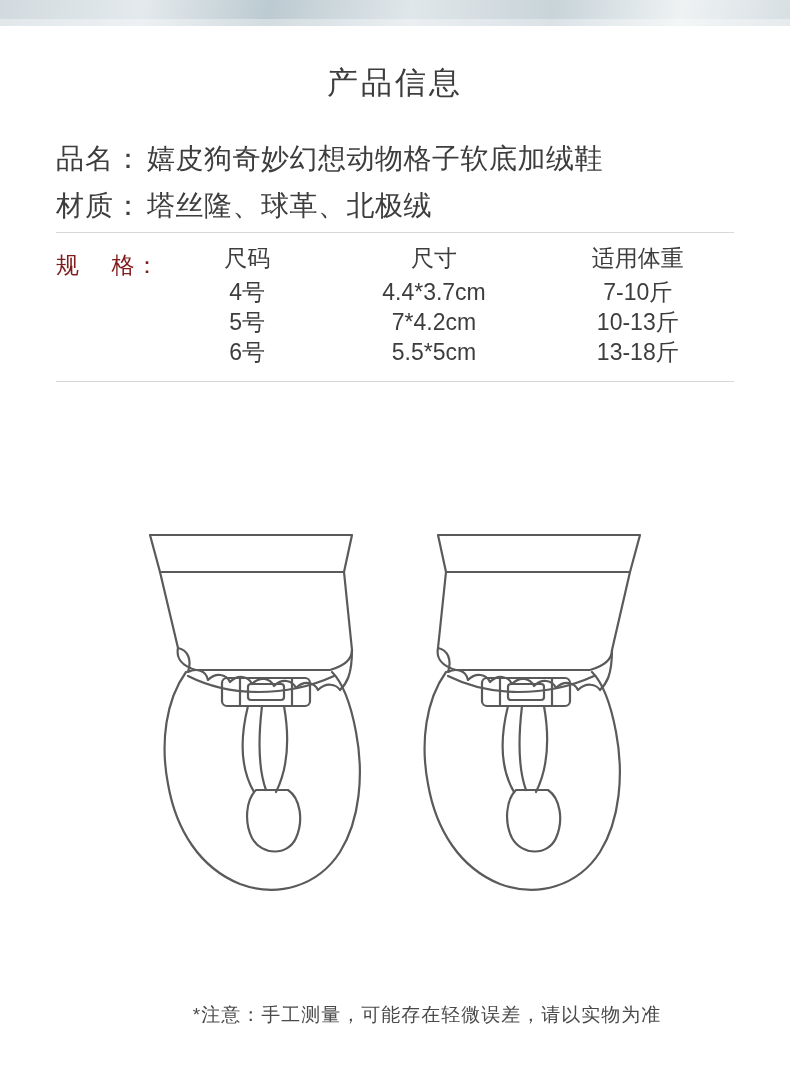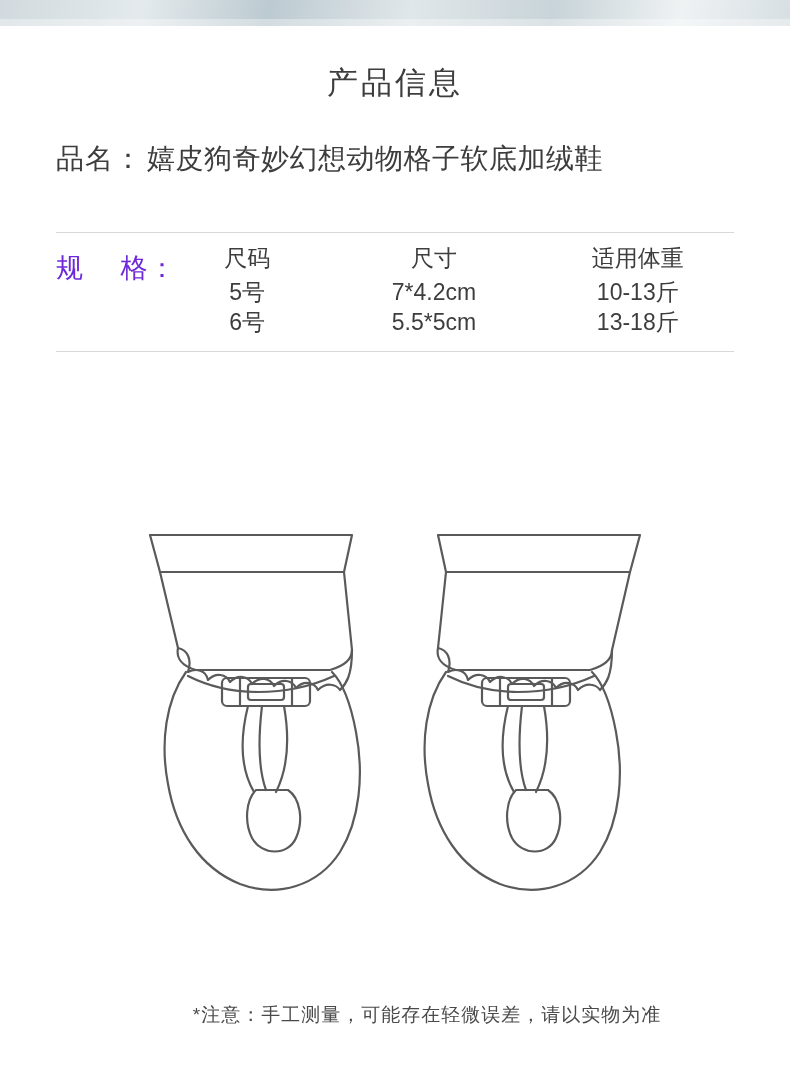--- a/index.html
+++ b/index.html
@@ -84,22 +84,22 @@
     width: 678px;
     border-top: 1px solid #d8d8d8;
     border-bottom: 1px solid #d8d8d8;
     padding: 10px 0 14px 0;
     box-sizing: border-box;
   }
   .spec-label {
     position: absolute;
     left: 0;
     top: 17px;
-    font-size: 27px;
-    color: #6d28d9;
+    font-size: 23px;
+    color: #7f1d1d;
     letter-spacing: 1px;
     white-space: nowrap;
   }
   .spec-table {
     margin-left: 112px;
     width: 566px;
     border-collapse: collapse;
   }
   .spec-table th,
   .spec-table td {
@@ -144,33 +144,42 @@
 
 <div class="top-strip"></div>
 
 <div class="title">产品信息</div>
 
 <div class="info">
   <div class="info-row">
     <span class="info-label">品名：</span>
     <span class="info-value">嬉皮狗奇妙幻想动物格子软底加绒鞋</span>
   </div>
+  <div class="info-row">
+    <span class="info-label">材质：</span>
+    <span class="info-value">塔丝隆、球革、北极绒</span>
+  </div>
 </div>
 
 <div class="spec">
   <div class="spec-label">规　 格：</div>
   <table class="spec-table">
     <thead>
       <tr>
         <th class="col-size">尺码</th>
         <th class="col-dim">尺寸</th>
         <th class="col-wt">适用体重</th>
       </tr>
     </thead>
     <tbody>
+      <tr>
+        <td>4号</td>
+        <td>4.4*3.7cm</td>
+        <td>7-10斤</td>
+      </tr>
       <tr>
         <td>5号</td>
         <td>7*4.2cm</td>
         <td>10-13斤</td>
       </tr>
       <tr>
         <td>6号</td>
         <td>5.5*5cm</td>
         <td>13-18斤</td>
       </tr>

